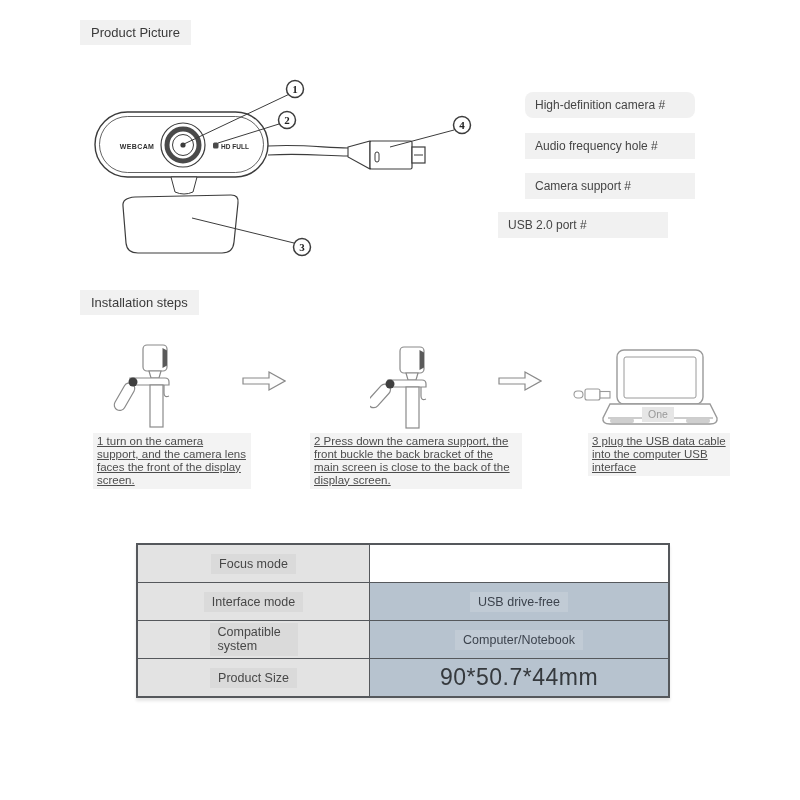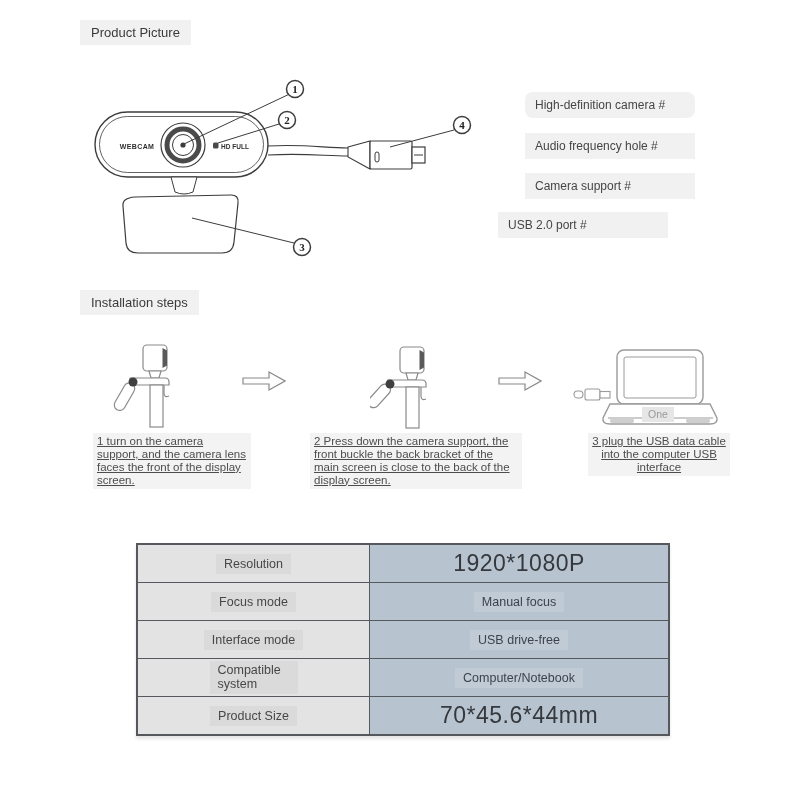--- a/index.html
+++ b/index.html
@@ -154,37 +154,26 @@
       <rect x="13" y="51" width="15" height="11" rx="2"></rect>
       <rect x="28" y="53.5" width="10" height="6.5"></rect>
     </g>
   </g>
   <rect x="70" y="69" width="32" height="15" fill="#e6e6e6"></rect>
   <text x="86" y="80" font-size="10.5" fill="#999999" text-anchor="middle">One</text>
 </svg>
 
 <div class="abs step-text" style="left:93px;top:433px;width:150px;">1 turn on the camera support, and the camera lens faces the front of the display screen.</div>
 <div class="abs step-text" style="left:310px;top:433px;width:204px;">2 Press down the camera support, the front buckle the back bracket of the main screen is close to the back of the display screen.</div>
-<div class="abs step-text" style="left:588px;top:433px;width:134px;text-align:center;">3 plug the USB data cable into the computer USB interface</div>
+<div class="abs step-text" style="left:588px;top:433px;width:134px;">3 plug the USB data cable into the computer USB interface</div>
 
 <div class="abs spec-table">
   <div class="trow">
     <div class="tcell label">
-        <span>Resolution</span>
-      </div>
-    <div class="tcell value">
-        <span class="big">1920*1080P</span>
-      </div>
-  </div>
-  <div class="trow">
-    <div class="tcell label">
         <span>Focus mode</span>
-      </div>
-    <div class="tcell value">
-        <span>Manual focus</span>
       </div>
   </div>
   <div class="trow">
     <div class="tcell label">
         <span>Interface mode</span>
       </div>
     <div class="tcell value">
         <span>USB drive-free</span>
       </div>
   </div>
@@ -194,16 +183,16 @@
       </div>
     <div class="tcell value">
         <span>Computer/Notebook</span>
       </div>
   </div>
   <div class="trow">
     <div class="tcell label">
         <span>Product Size</span>
       </div>
     <div class="tcell value">
-        <span class="big">70*45.6*44mm</span>
+        <span class="big">90*50.7*44mm</span>
       </div>
   </div>
 </div>
 
 </body></html>

